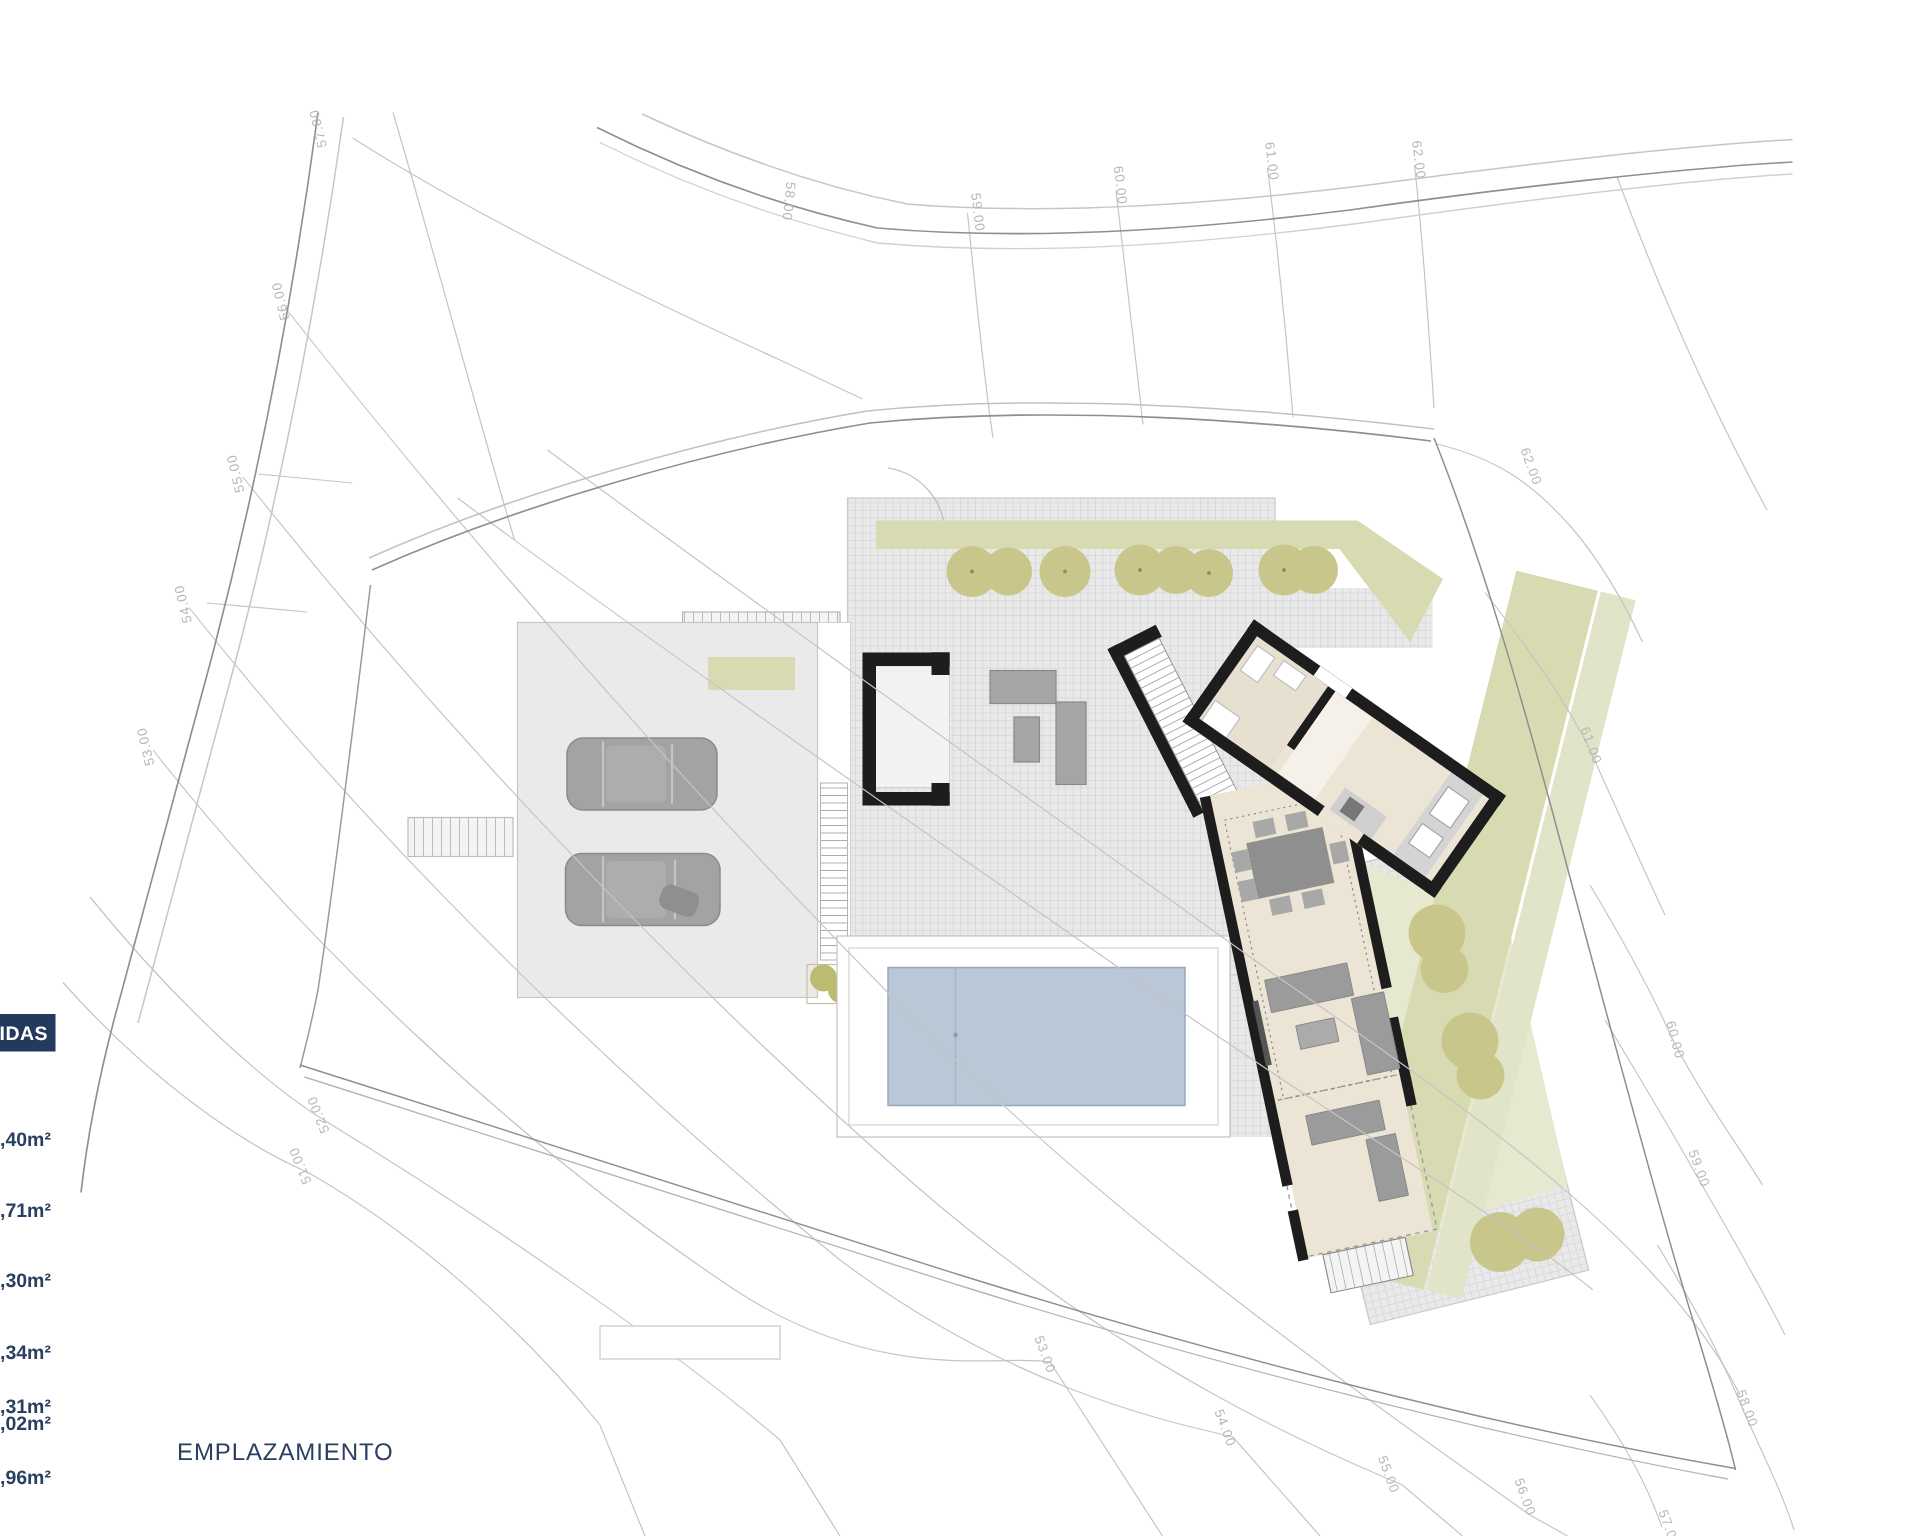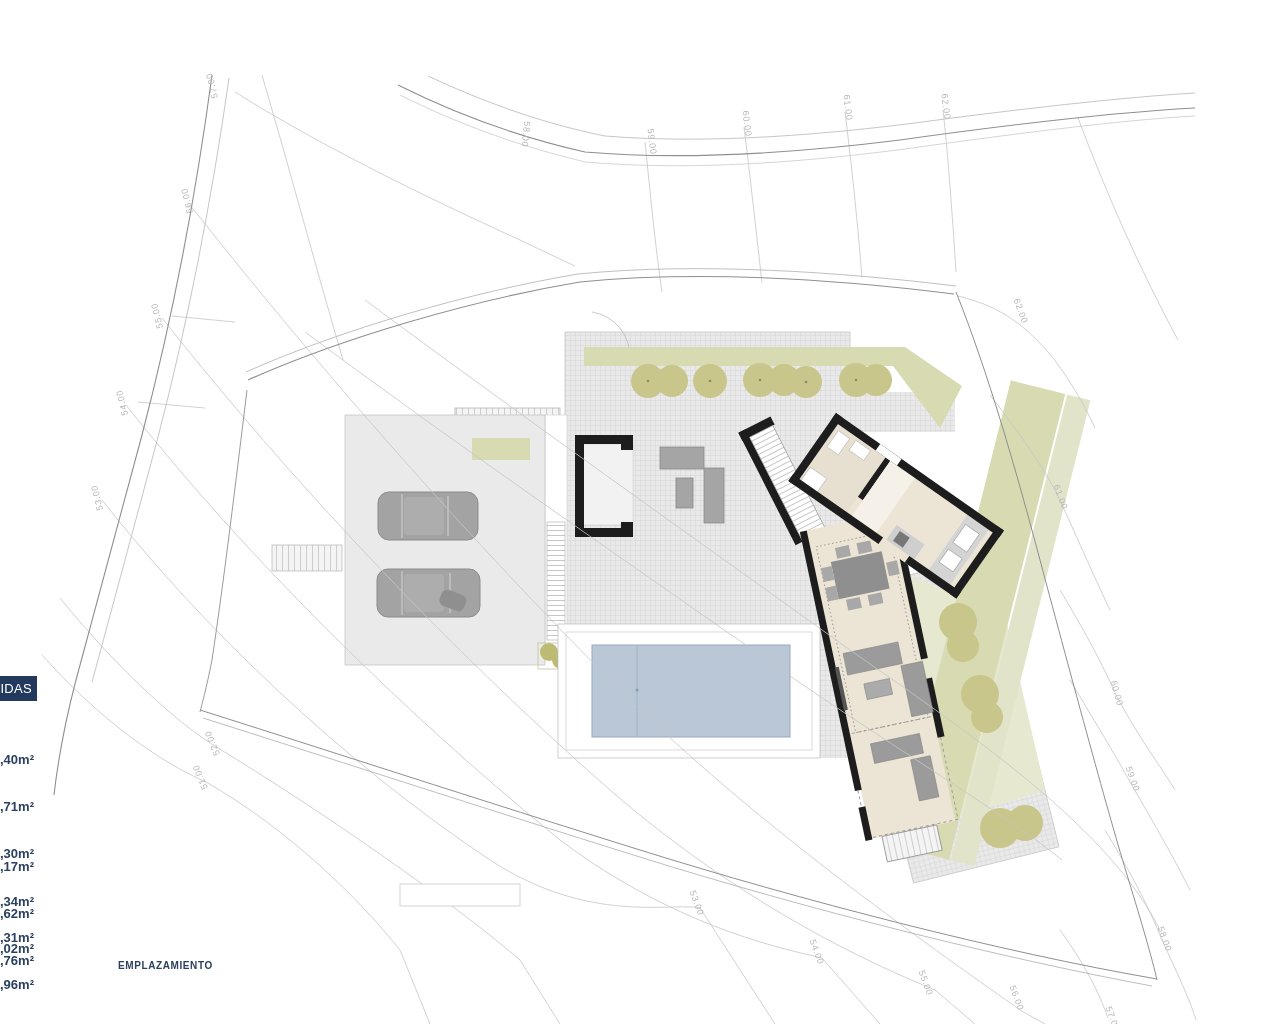--- a/index.html
+++ b/index.html
@@ -1,29 +1,29 @@
 <!DOCTYPE html>
 <html><head>
 <meta charset="utf-8">
 <style>
   html,body { margin:0; padding:0; background:#fff; }
   .canvas { position:relative; width:1280px; height:1024px; background:#ffffff;
             overflow:hidden; font-family:"Liberation Sans", sans-serif; }
   svg.plan { position:absolute; left:0; top:0; }
   .legend-box { position:absolute; left:0; top:676px; width:37px; height:25px;
-                background:#24395e; color:#ffffff; font-weight:normal; font-size:13px;
+                background:#24395e; color:#ffffff; font-weight:bold; font-size:13px;
                 display:flex; align-items:center; justify-content:flex-end;
                 padding-right:5px; box-sizing:border-box; letter-spacing:.3px; }
   .mgroup { position:absolute; left:0; color:#2a4060; font-weight:bold;
             font-size:13px; line-height:15.8px; white-space:pre; }
   .mgroup.g1 { top:720px; }
   .mgroup.g2 { top:827px; }
   .mgroup.g3 { top:898px; }
   .plan-title { position:absolute; left:118px; top:960px; color:#2a4060;
-                font-weight:bold; font-size:10px; letter-spacing:.6px; }
+                font-weight:normal; font-size:16px; letter-spacing:.6px; }
   .clabel { font-size:9px; fill:#b8b8b8; letter-spacing:.7px;
             font-family:"Liberation Sans", sans-serif; }
 </style>
 </head>
 <body>
 
 <div class="canvas">
 
   <svg class="plan" width="1280" height="1024" viewBox="0 0 1280 1024">
     <defs>
@@ -272,25 +272,20 @@
   </div>
 
   <div class="mgroup g1">
     <div>,40m²</div>
     <div>,71m²</div>
     <div>,30m²</div>
     <div>,34m²</div>
     <div>,02m²</div>
   </div>
 
-  <div class="mgroup g2">
-    <div>,17m²</div>
-    <div>,62m²</div>
-    <div>,76m²</div>
-  </div>
 
   <div class="mgroup g3">
     <div>,31m²</div>
     <div>,96m²</div>
     
     
     
   </div>
 
   <div class="plan-title">EMPLAZAMIENTO</div>

